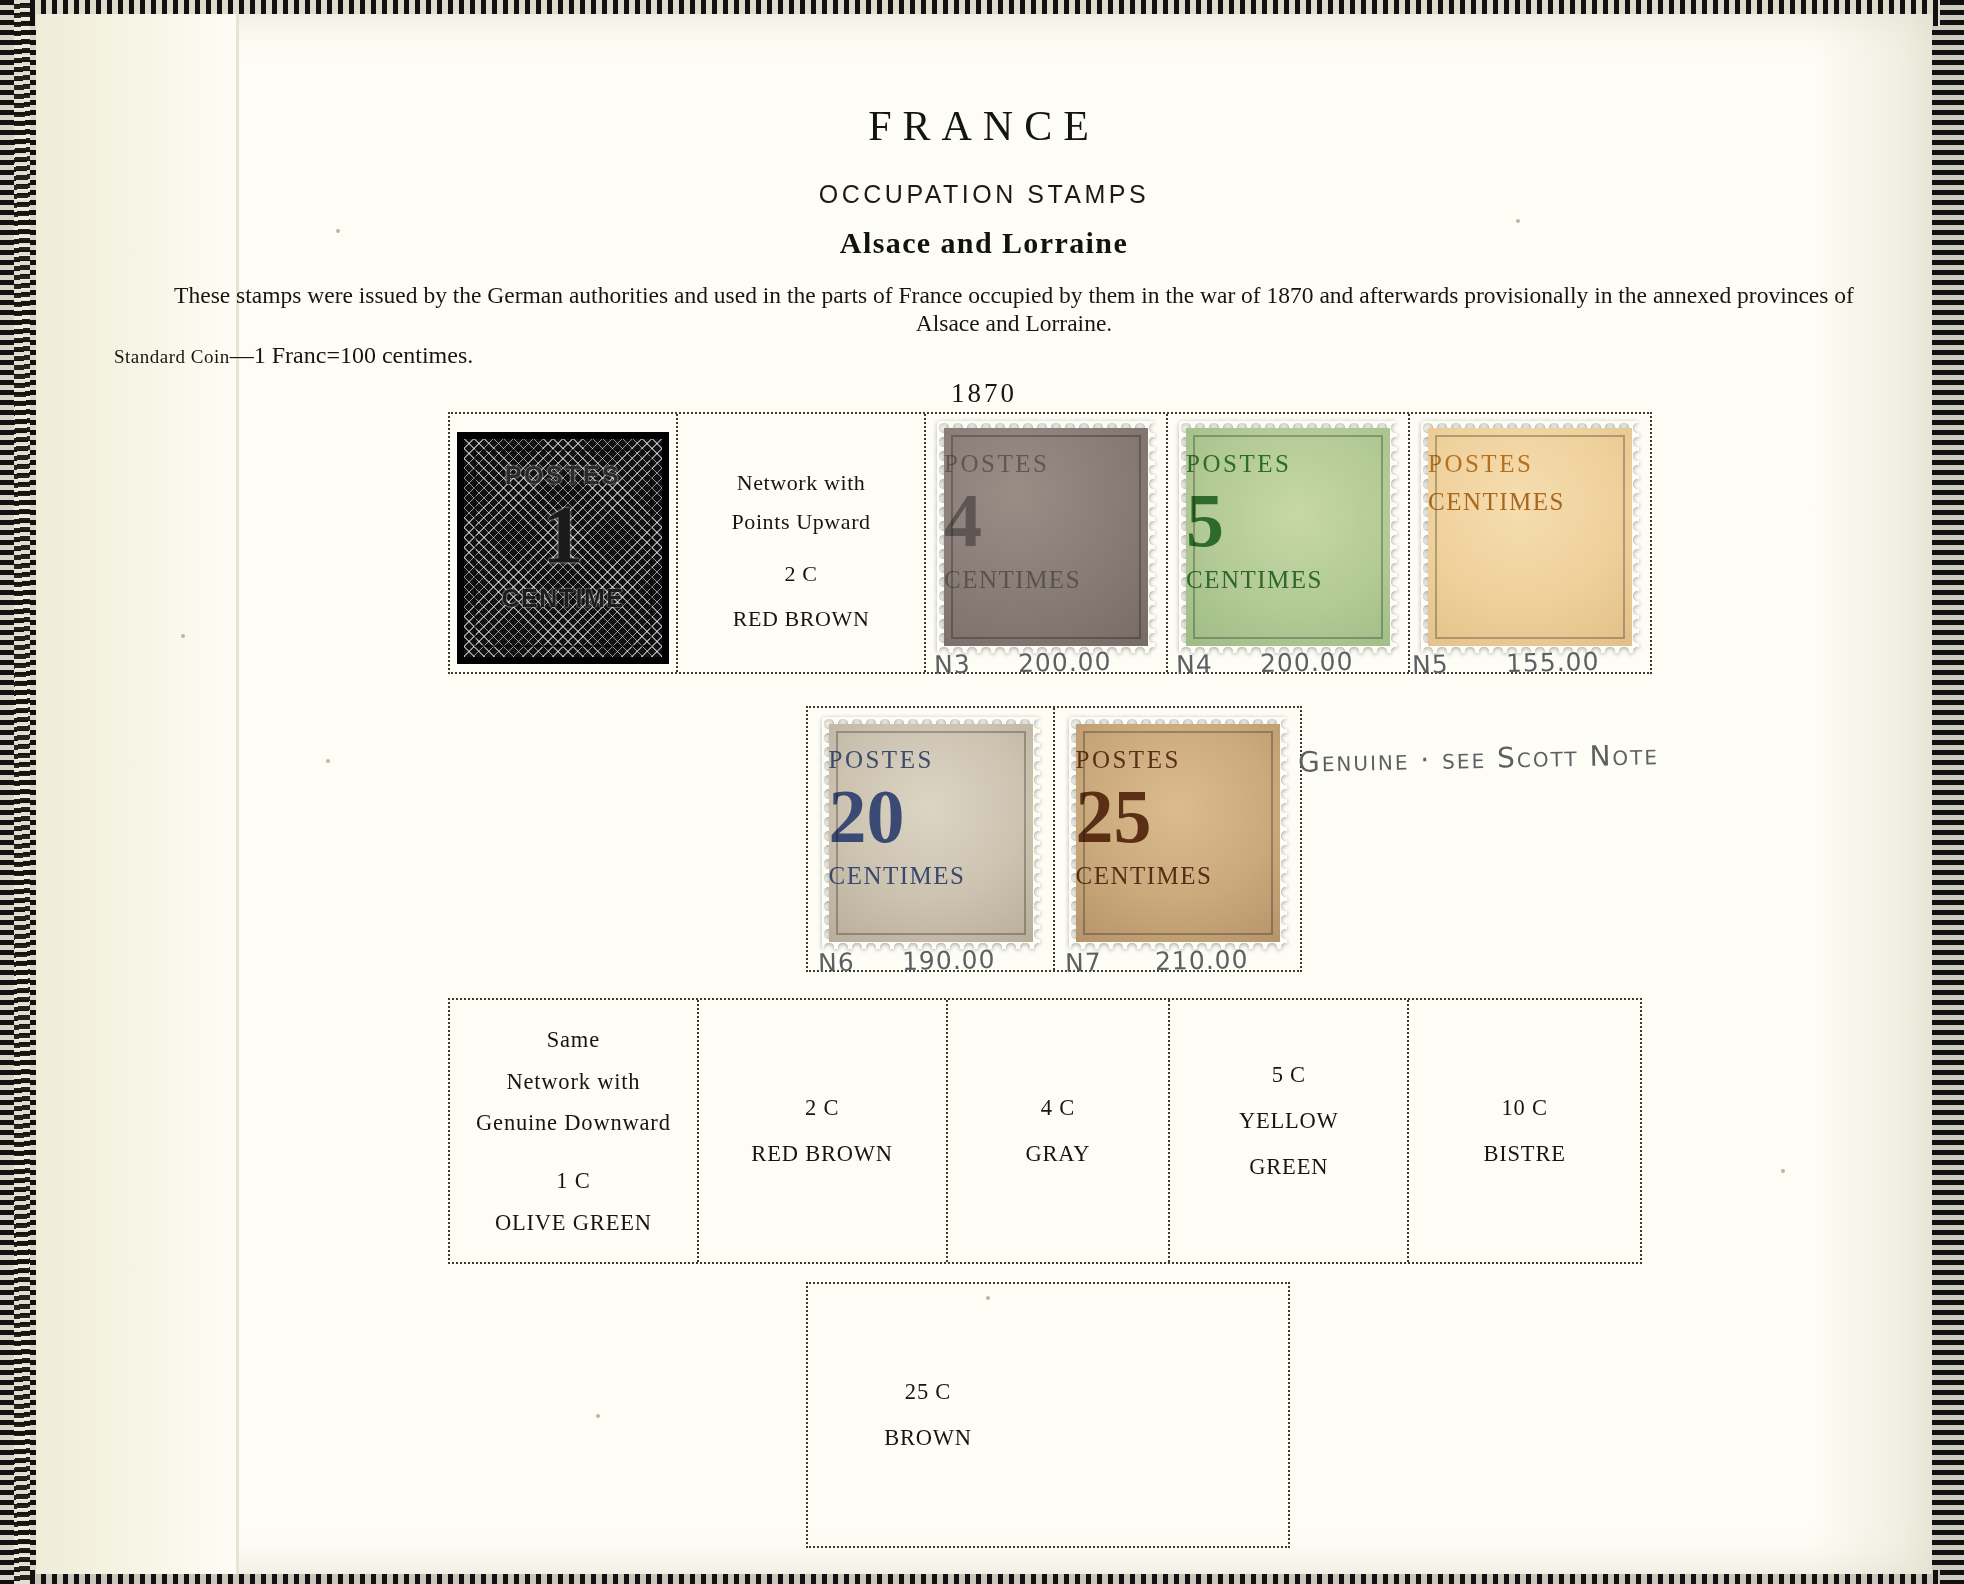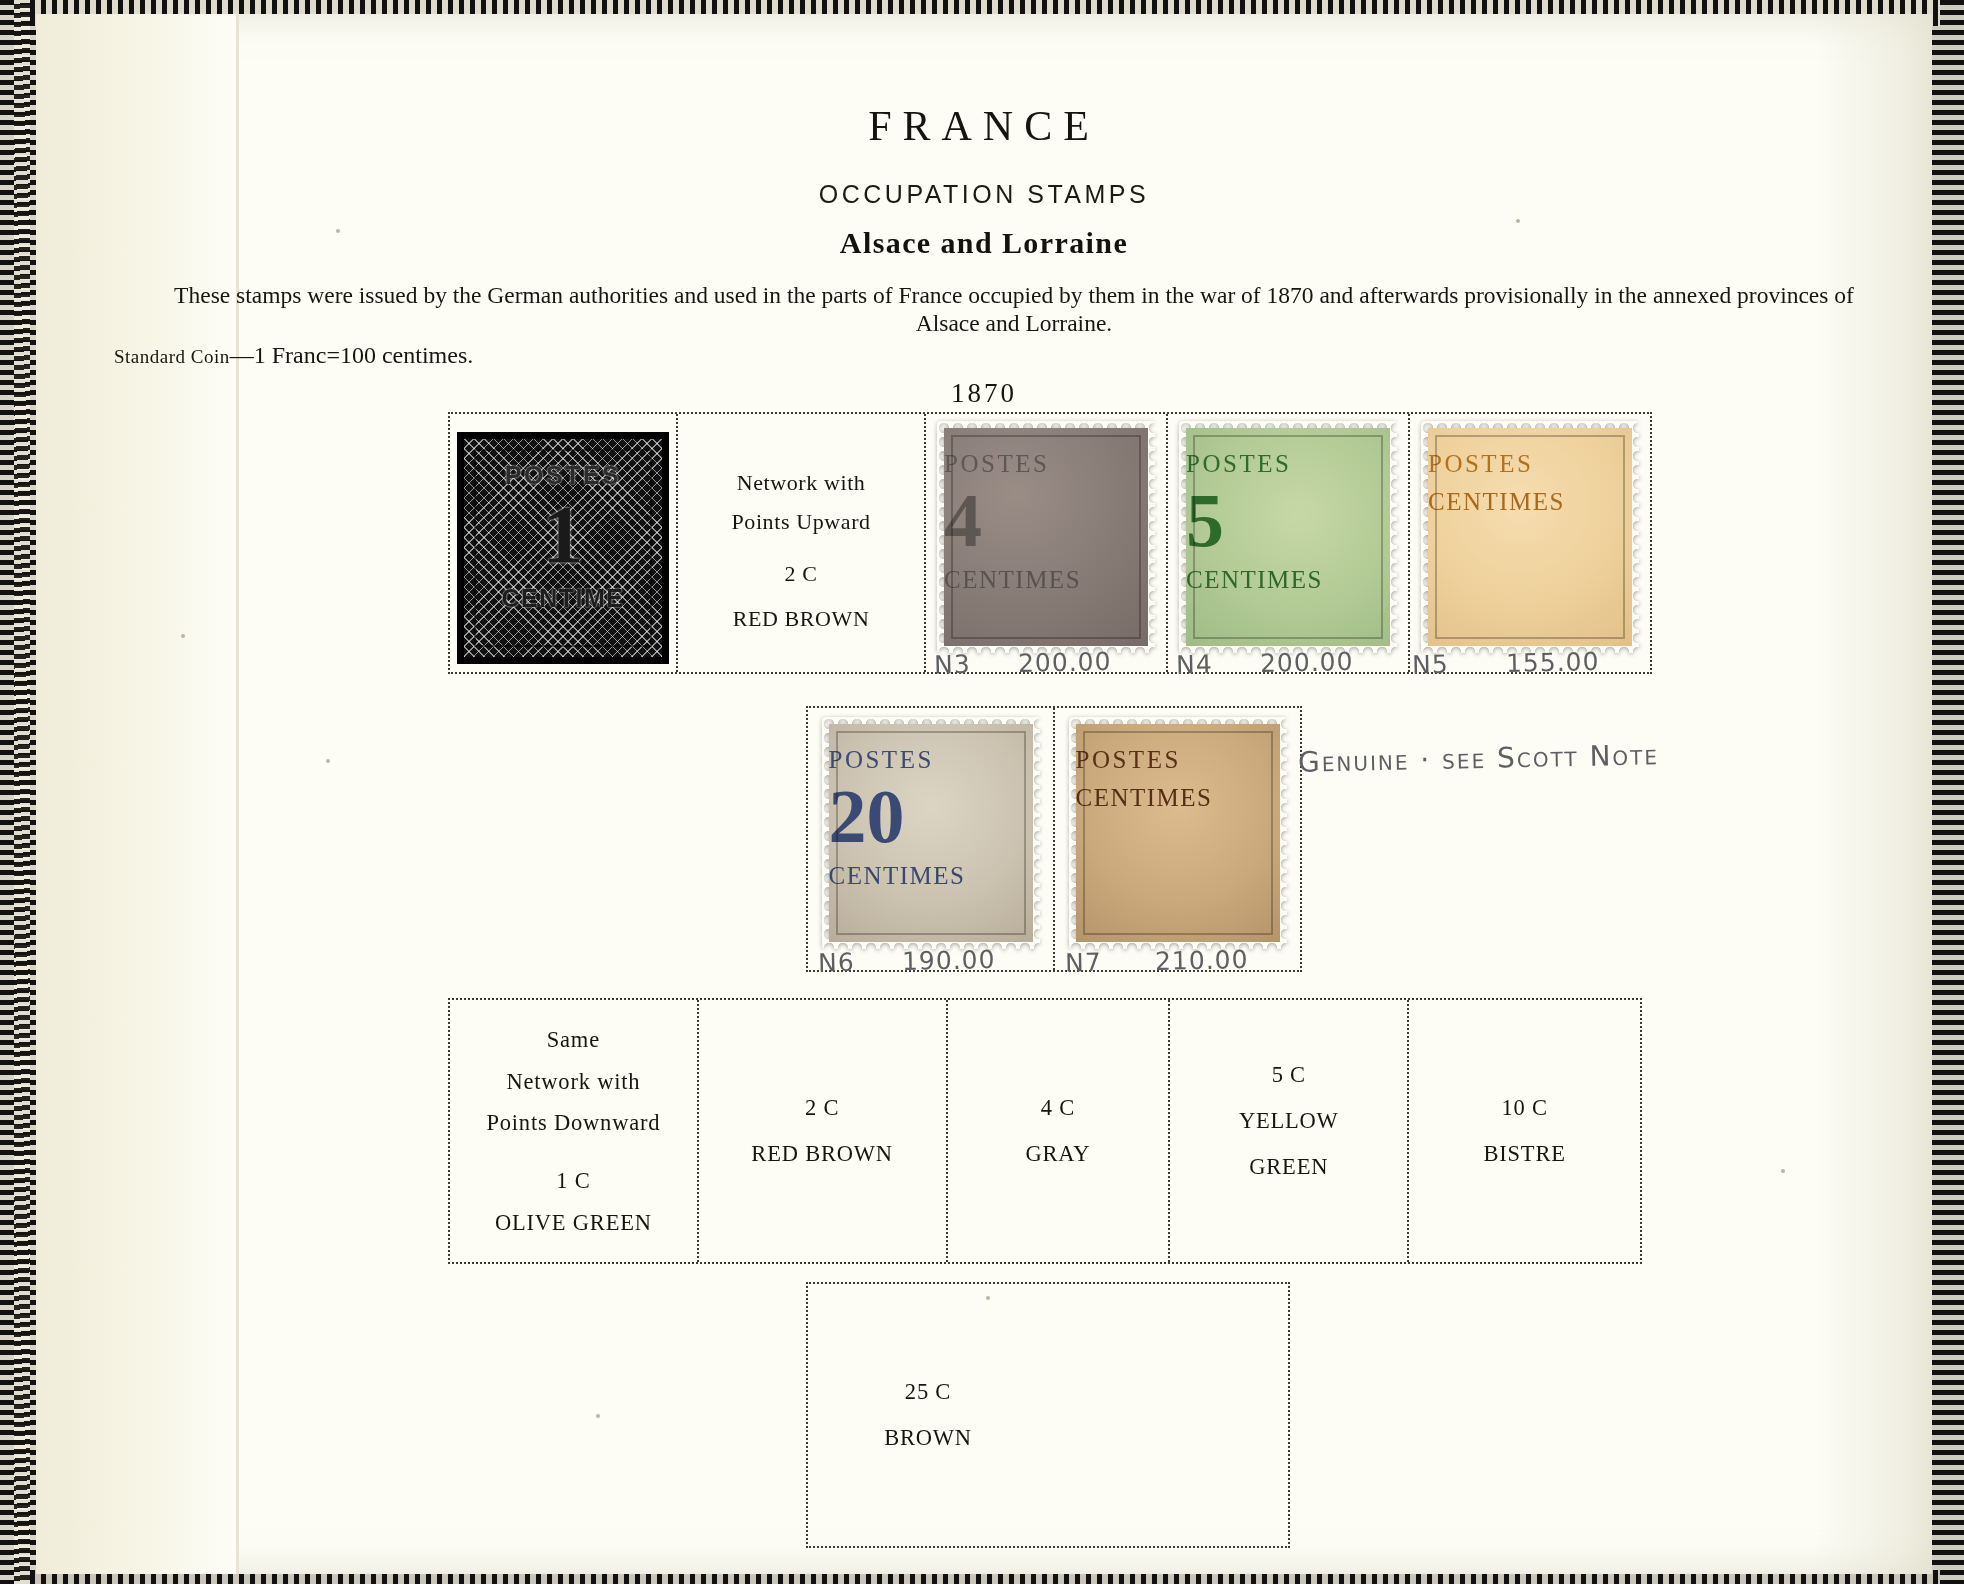--- a/index.html
+++ b/index.html
@@ -279,36 +279,37 @@
       </div>
       <div class="pencil" style="left:10px;top:240px;">N6</div>
       <div class="pencil" style="left:94px;top:238px;">190.00</div>
     </div>
     <div class="cell">
       <div class="perfstamp perf" style="--perfc:#fdfdf6;background:#cdab7d;top:16px;">
         <div class="pbody" style="background:
              radial-gradient(circle at 50% 38%, #dcbc8f 0%, #caa97c 55%, #b6946a 100%);">
           <div class="pinner"></div>
           <div class="pt s-top" style="color:#5a2f15">POSTES</div>
+          <div class="s-num" style="color:#5a2f15">25</div>
           <div class="pt s-bot" style="color:#572d14">CENTIMES</div>
         </div>
       </div>
       <div class="pencil" style="left:10px;top:240px;">N7</div>
       <div class="pencil" style="left:100px;top:238px;">210.00</div>
     </div>
   </div>
 
   <div class="pencil big" style="left:1262px;top:728px;letter-spacing:2px;font-variant:small-caps;">Genuine · see Scott Note</div>
 
   <div id="row3" class="dotted">
     <div class="cell r3a">
       <div class="ctext tight">
         <div>Same</div>
         <div>Network with</div>
-        <div>Points Downward</div>
+        <div>Genuine Downward</div>
         <div style="height:16px"></div>
         <div>1 C</div>
         <div>OLIVE GREEN</div>
       </div>
     </div>
     <div class="cell r3b">
       <div class="ctext">
         <div>2 C</div>
         <div>RED BROWN</div>
       </div>

